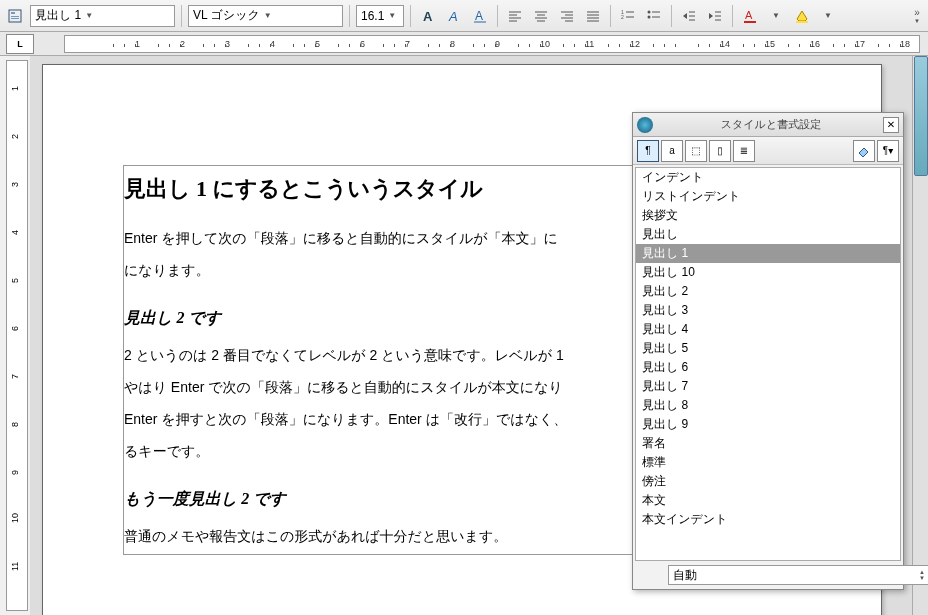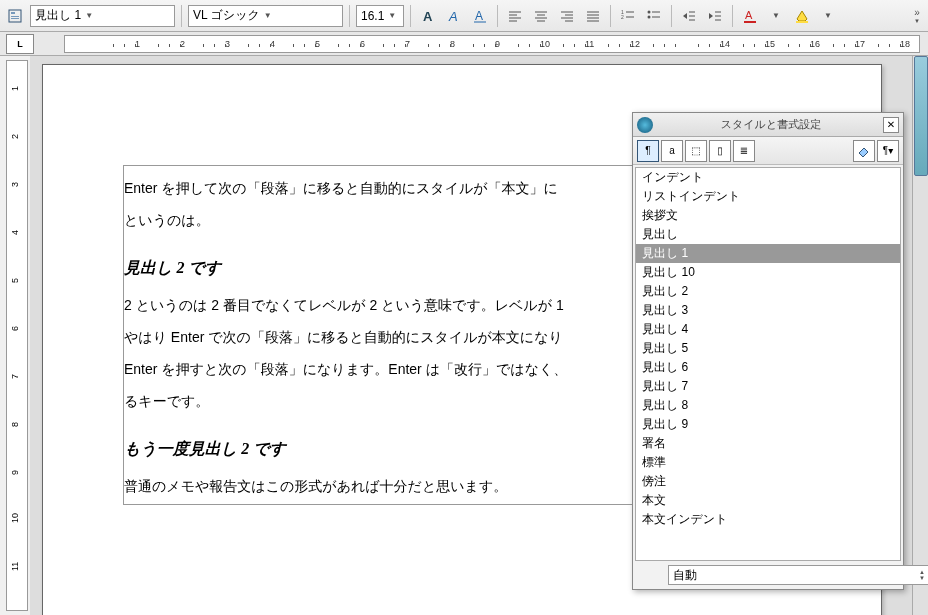--- a/index.html
+++ b/index.html
@@ -279,22 +279,23 @@
       <div class="vruler-tick" style="top: 270px;">6</div>
       <div class="vruler-tick" style="top: 318px;">7</div>
       <div class="vruler-tick" style="top: 366px;">8</div>
       <div class="vruler-tick" style="top: 414px;">9</div>
       <div class="vruler-tick" style="top: 462px;">10</div>
       <div class="vruler-tick" style="top: 510px;">11</div>
     </div>
   <div class="doc-viewport">
     <div class="page">
       <div class="page-inner doc">
+        <h1>見出し 1 にするとこういうスタイル</h1>
         <p>Enter を押して次の「段落」に移ると自動的にスタイルが「本文」に</p>
-        <p>というのは。</p>
+        <p>になります。</p>
         <h3>見出し 2 です</h3>
         <p>2 というのは 2 番目でなくてレベルが 2 という意味です。レベルが 1</p>
         <p>やはり Enter で次の「段落」に移ると自動的にスタイルが本文になり</p>
         <p>Enter を押すと次の「段落」になります。Enter は「改行」ではなく、</p>
         <p>るキーです。</p>
         <h3>もう一度見出し 2 です</h3>
         <p>普通のメモや報告文はこの形式があれば十分だと思います。</p>
       </div>
     </div>
   </div>

